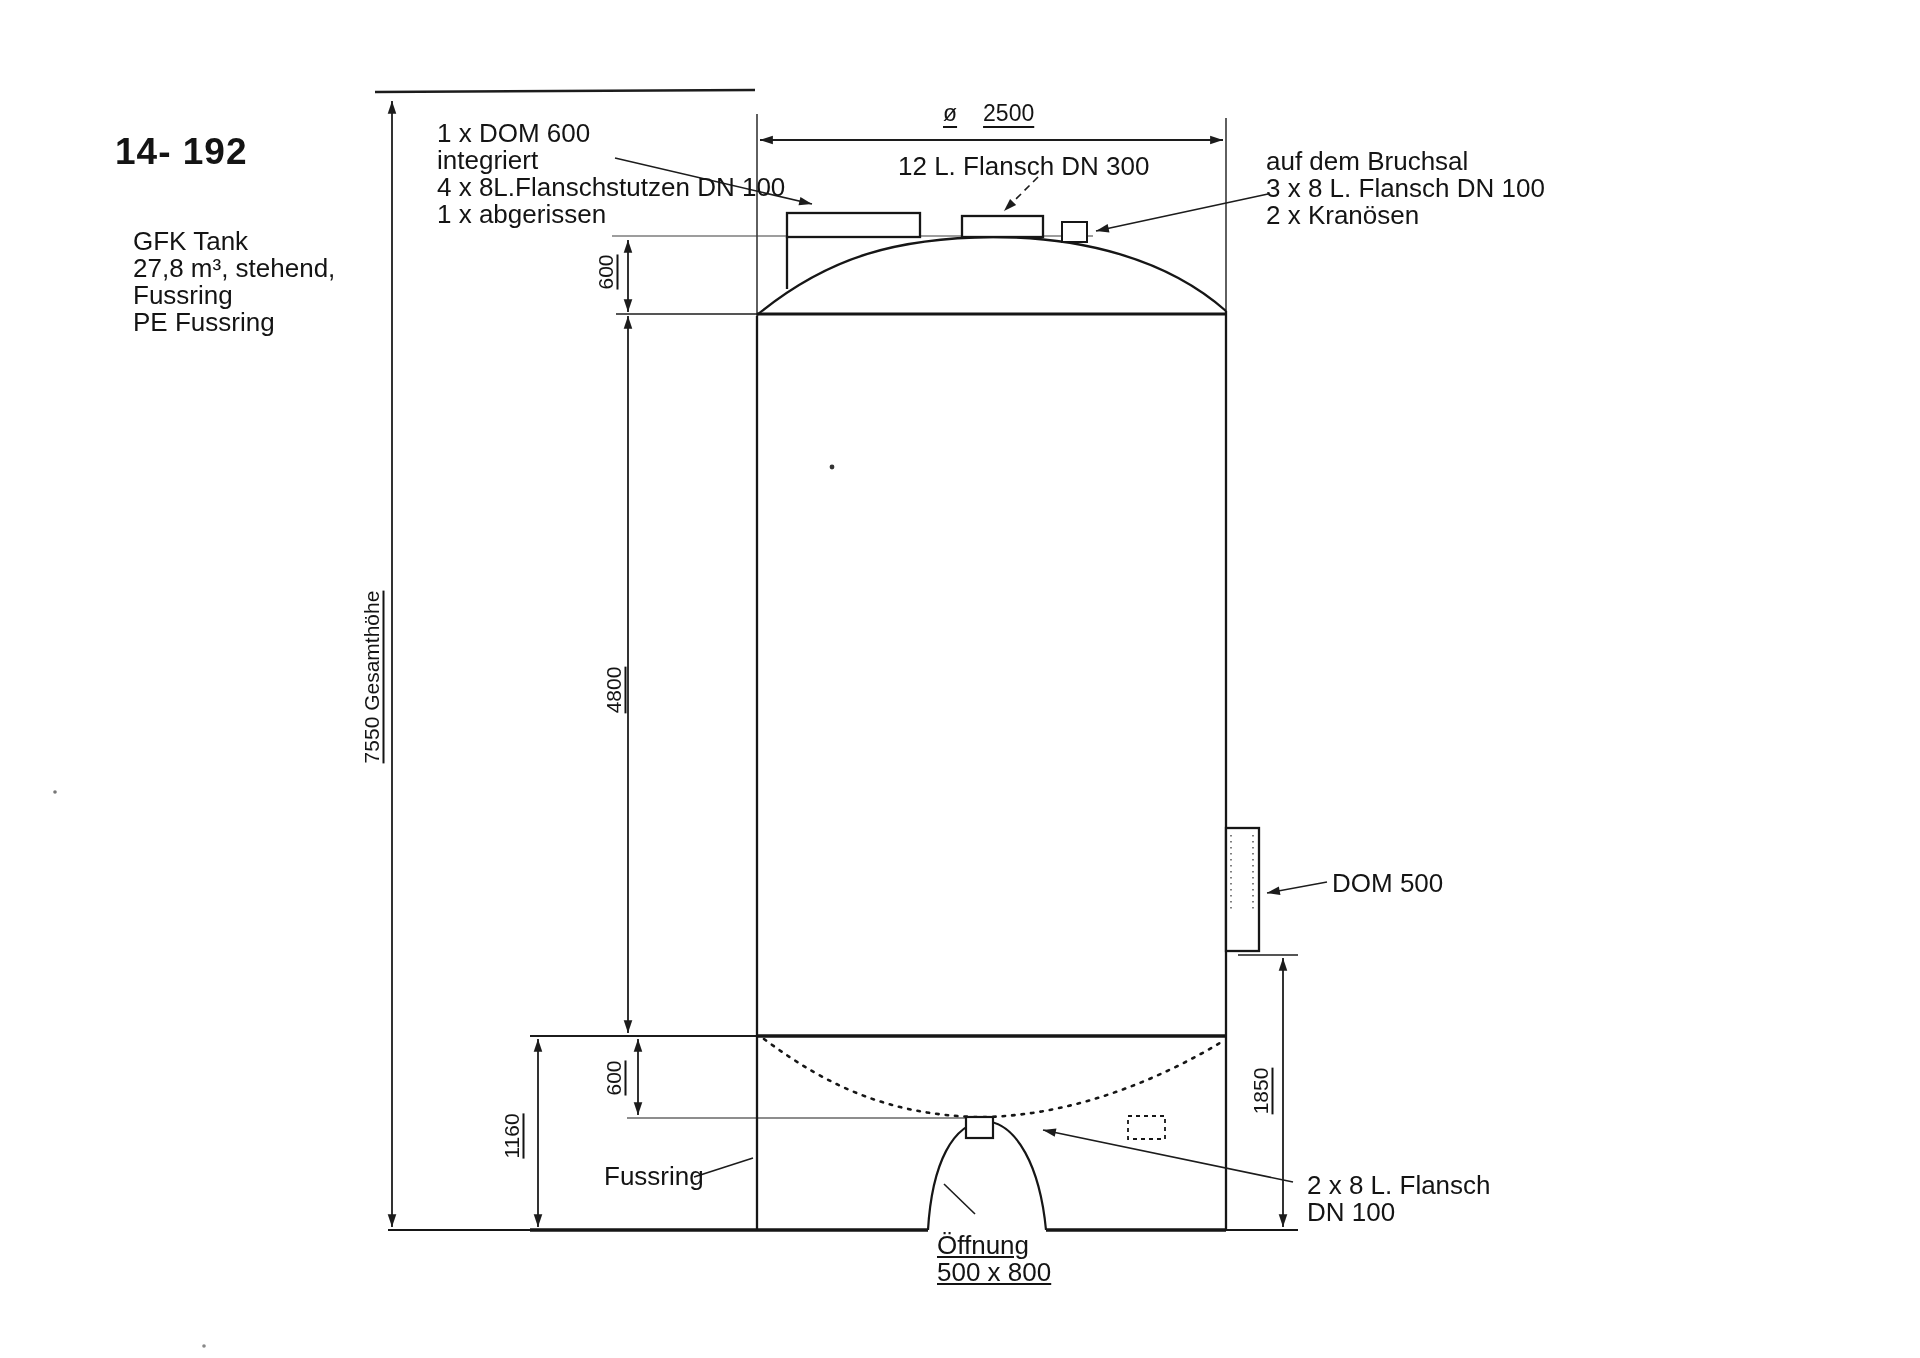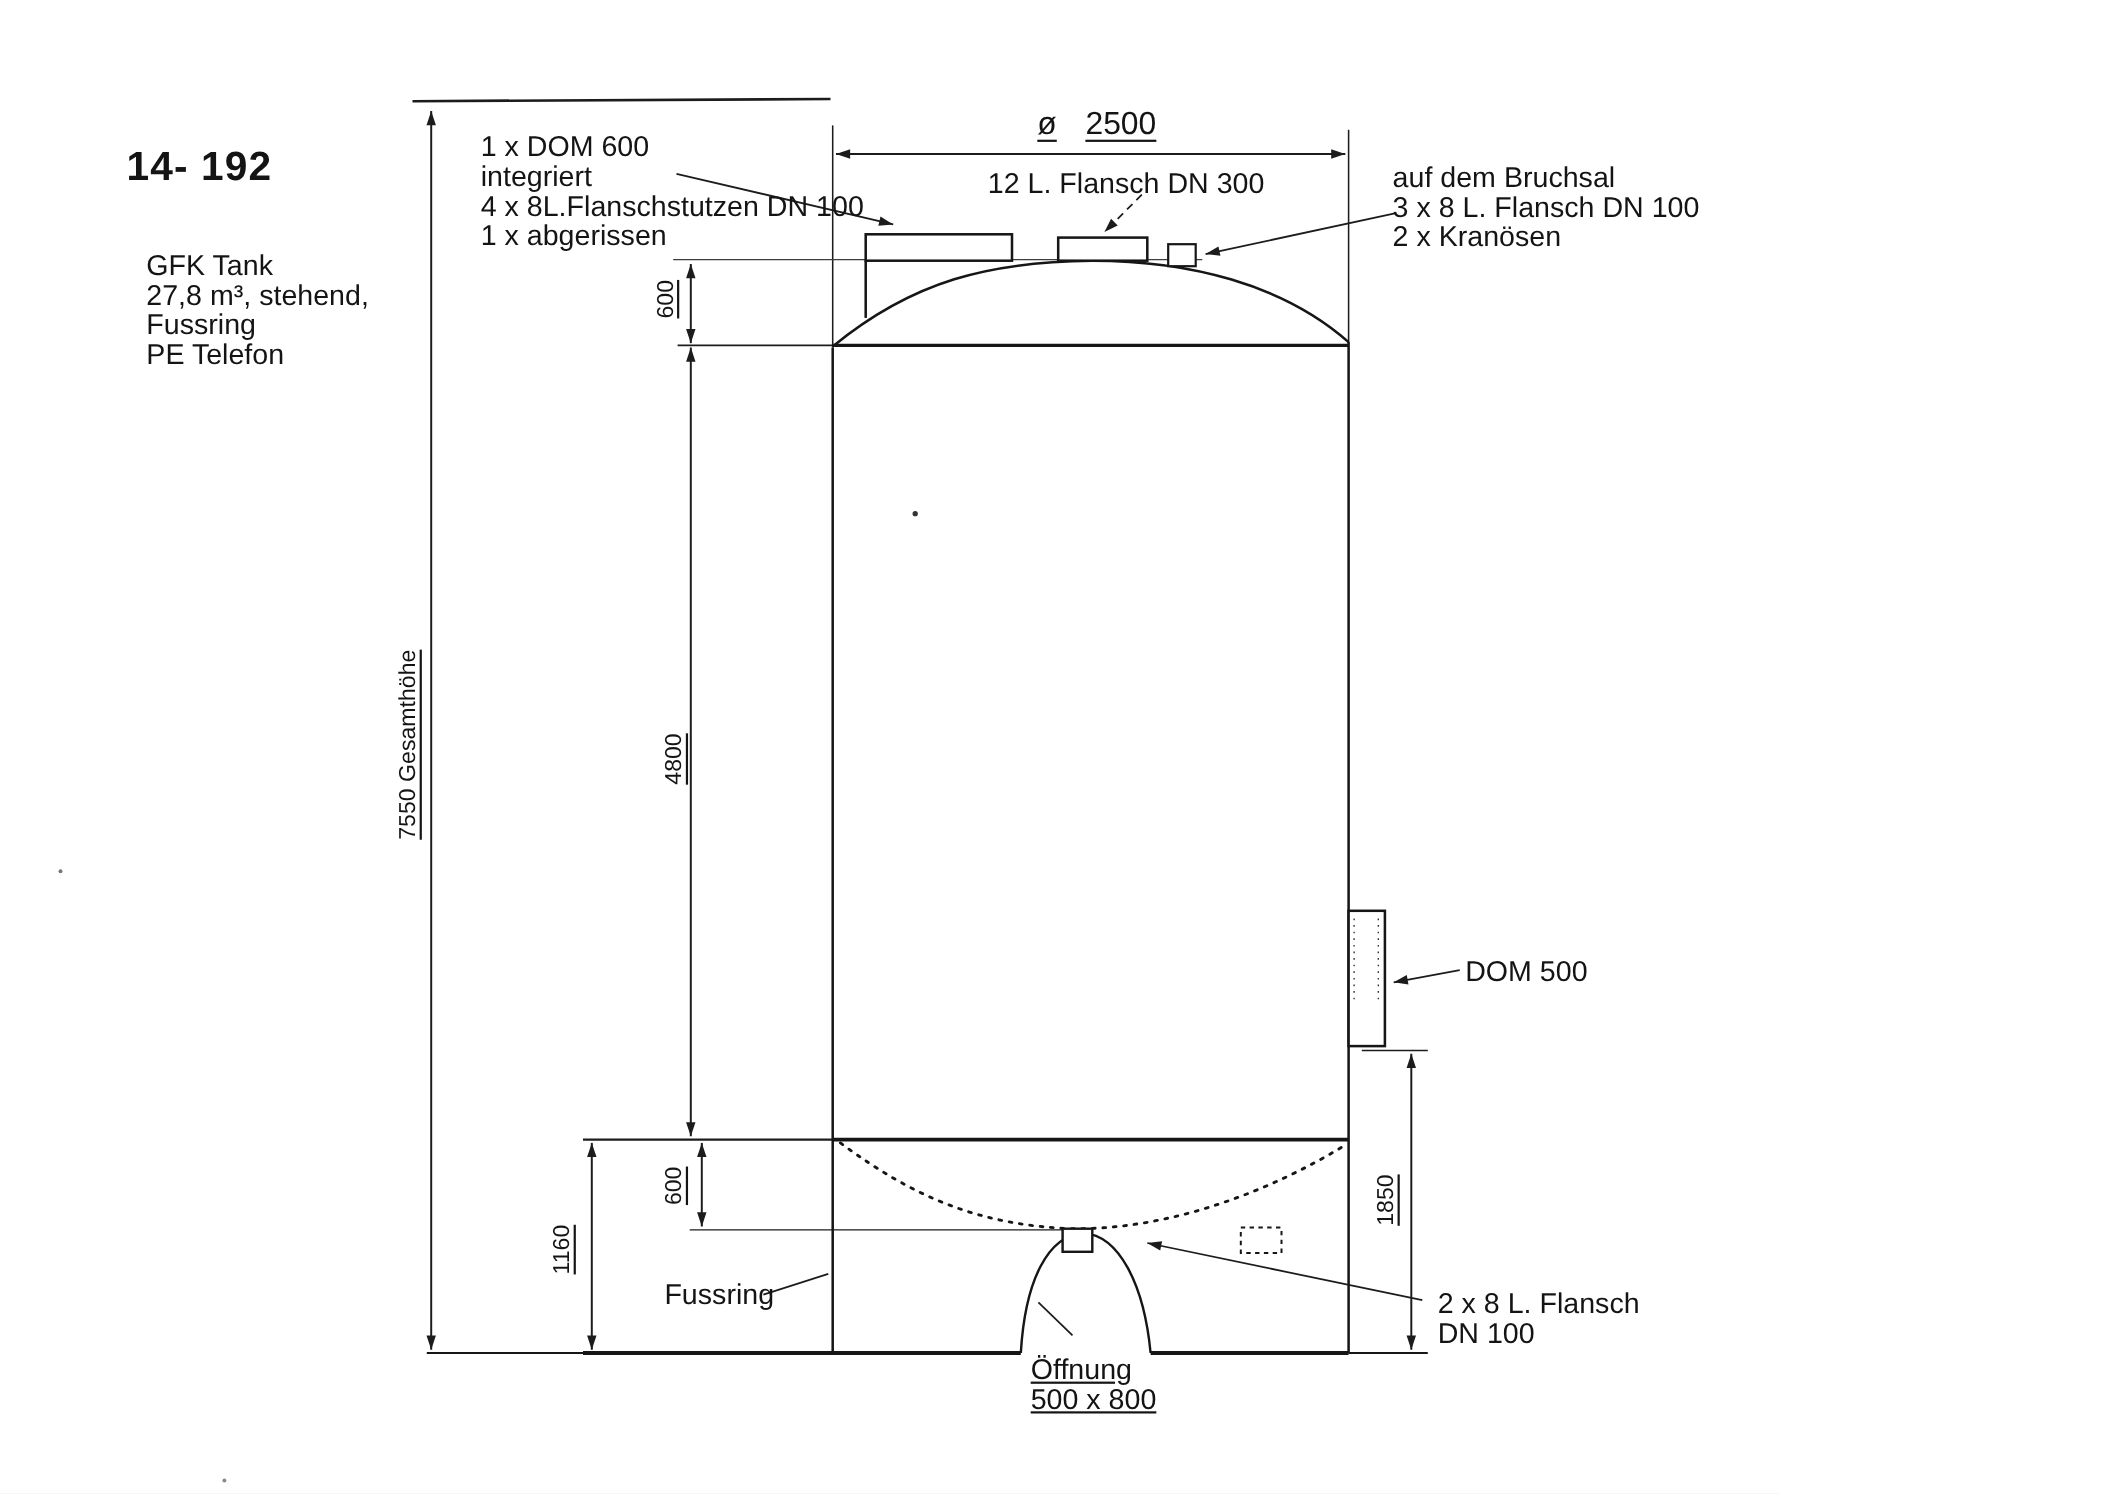--- a/index.html
+++ b/index.html
@@ -101,21 +101,21 @@
       <circle cx="204" cy="1346" r="1.8" fill="#888"></circle>
     </g>
   </svg>
 
   <div class="lbl big" style="left:115px;top:138px;">14- 192</div>
 
   <div class="lbl" style="left:133px;top:228px;">
     <div>GFK Tank</div>
     <div>27,8 m³, stehend,</div>
     <div>Fussring</div>
-    <div>PE Telefon</div>
+    <div>PE Fussring</div>
   </div>
 
 
   <div class="lbl" style="left:437px;top:120px;">
     <div>1 x DOM 600</div>
     <div>integriert</div>
     <div>4 x 8L.Flanschstutzen DN 100</div>
     <div>1 x abgerissen</div>
   </div>
 
@@ -134,21 +134,21 @@
   <div class="lbl" style="left:1307px;top:1172px;">
     <div>2 x 8 L. Flansch</div>
     <div>DN 100</div>
   </div>
 
   <div class="lbl" style="left:937px;top:1232px;text-decoration:underline;">
     <div>Öffnung</div>
     <div>500 x 800</div>
   </div>
 
-  <div class="lbl dim under" style="left:943px;top:100px;font-size:29px;"><span>ø</span><span class="gap"></span><span>2500</span></div>
+  <div class="lbl dim under" style="left:943px;top:100px;font-size:23px;"><span>ø</span><span class="gap"></span><span>2500</span></div>
 
   <div class="lbl dim rot" style="left:371px;top:677px;">7550 Gesamthöhe</div>
   <div class="lbl dim rot" style="left:605px;top:272px;">600</div>
   <div class="lbl dim rot" style="left:613px;top:690px;">4800</div>
   <div class="lbl dim rot" style="left:613px;top:1078px;">600</div>
   <div class="lbl dim rot" style="left:511px;top:1136px;">1160</div>
   <div class="lbl dim rot" style="left:1260px;top:1091px;">1850</div>
 
 
 </div>

